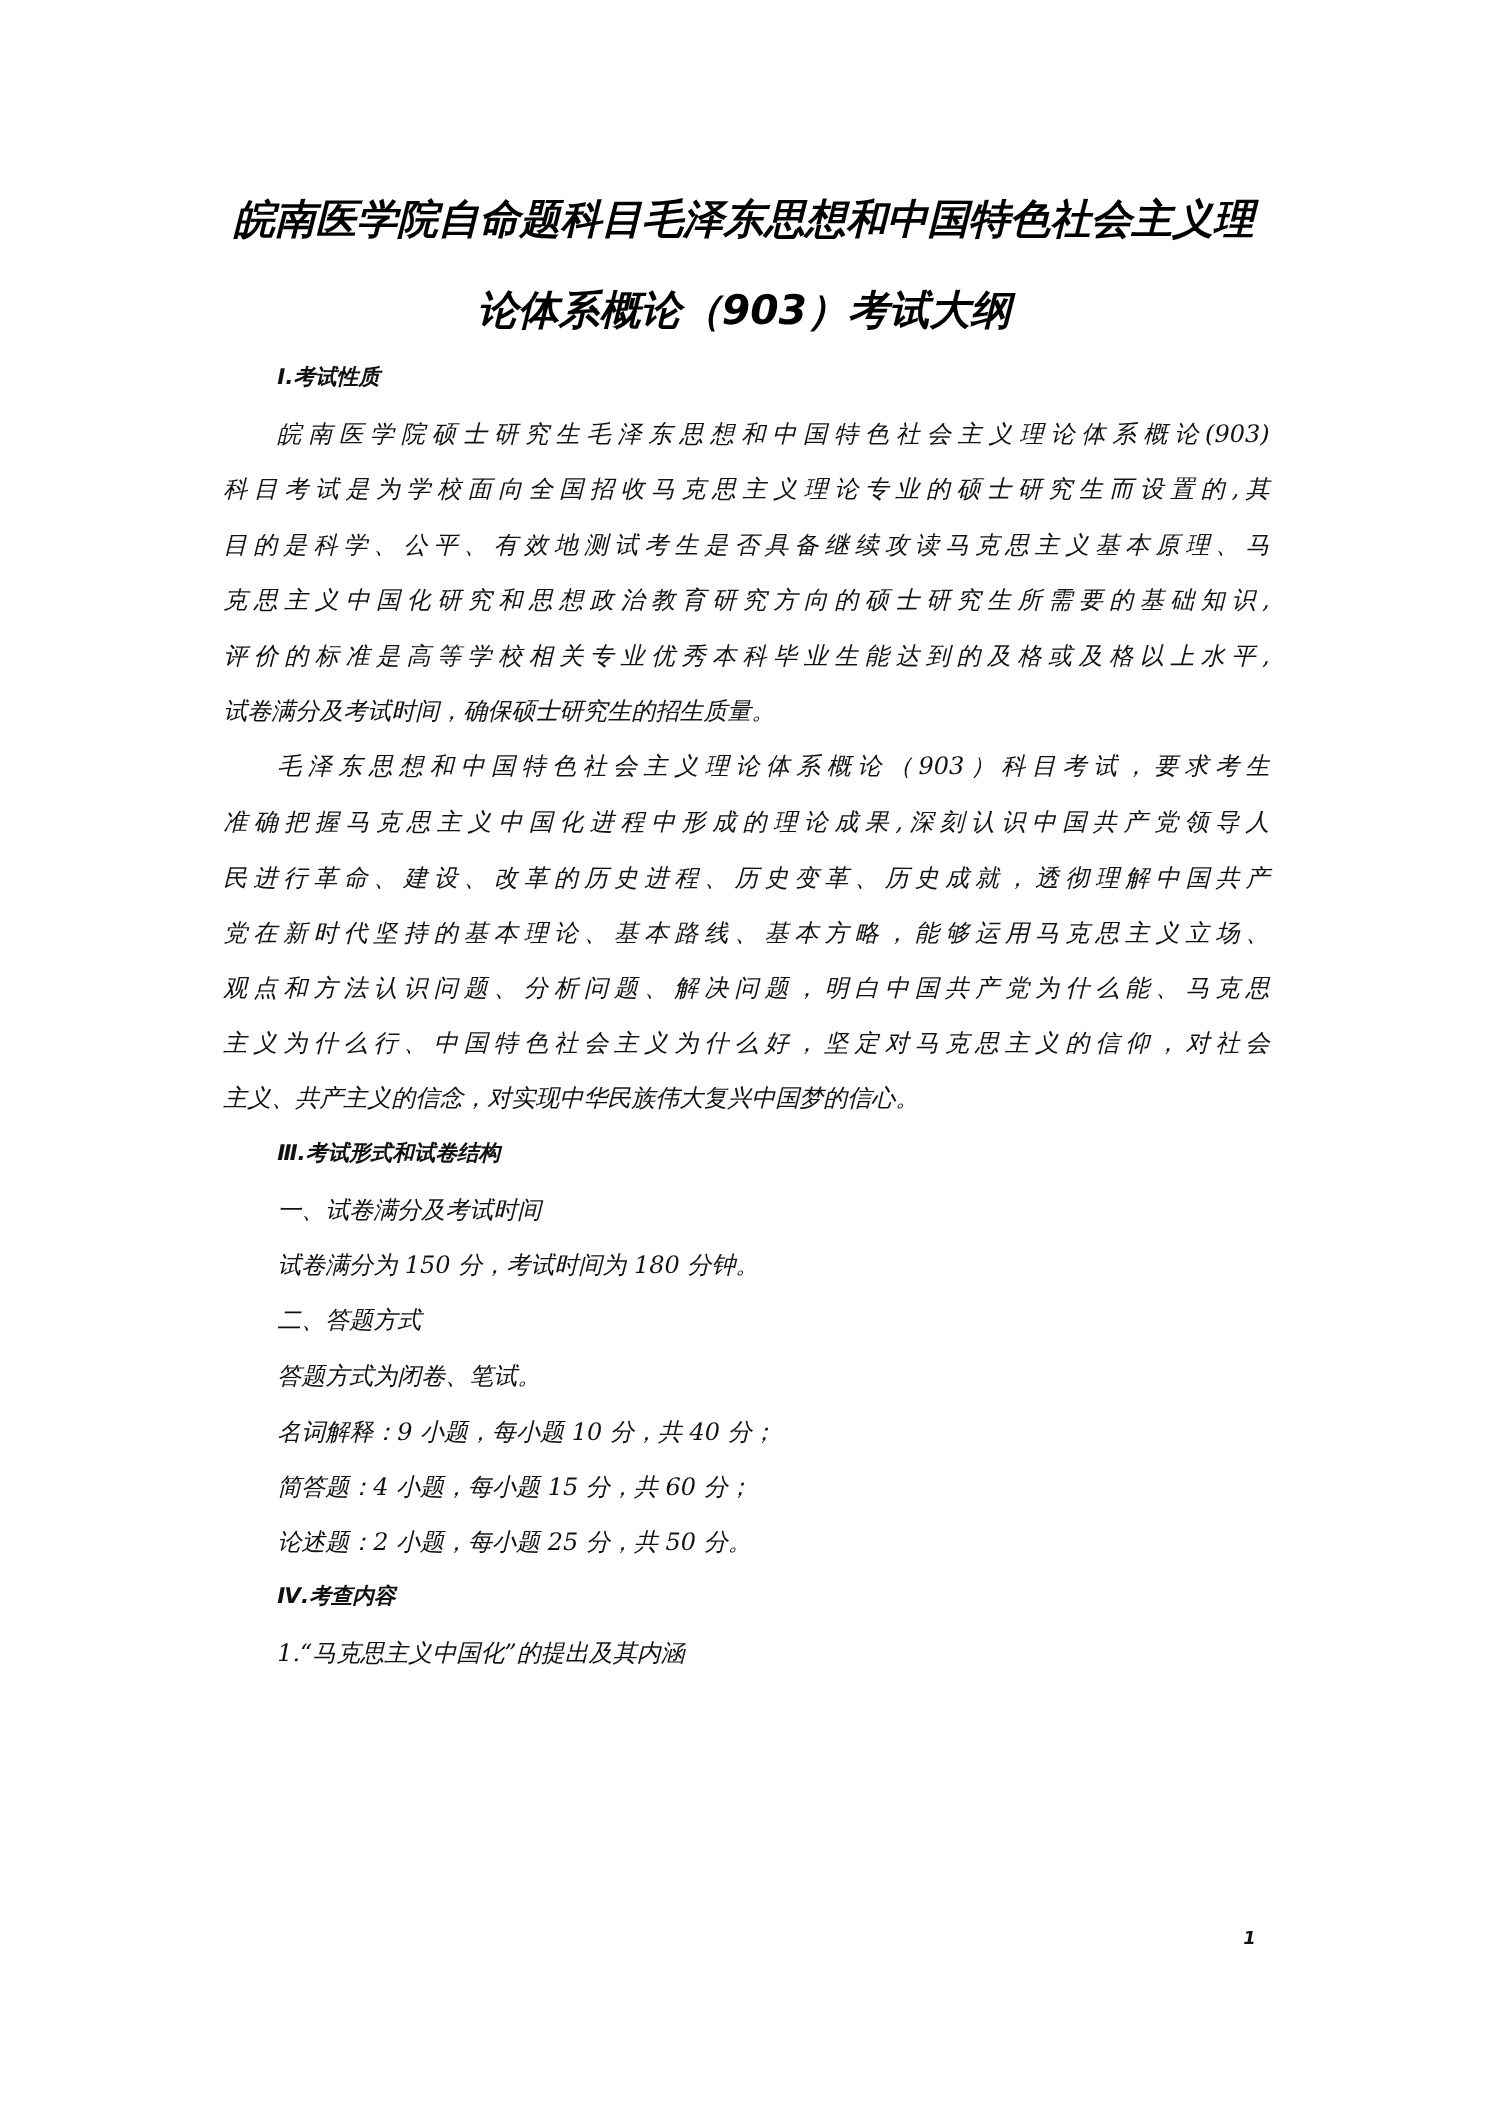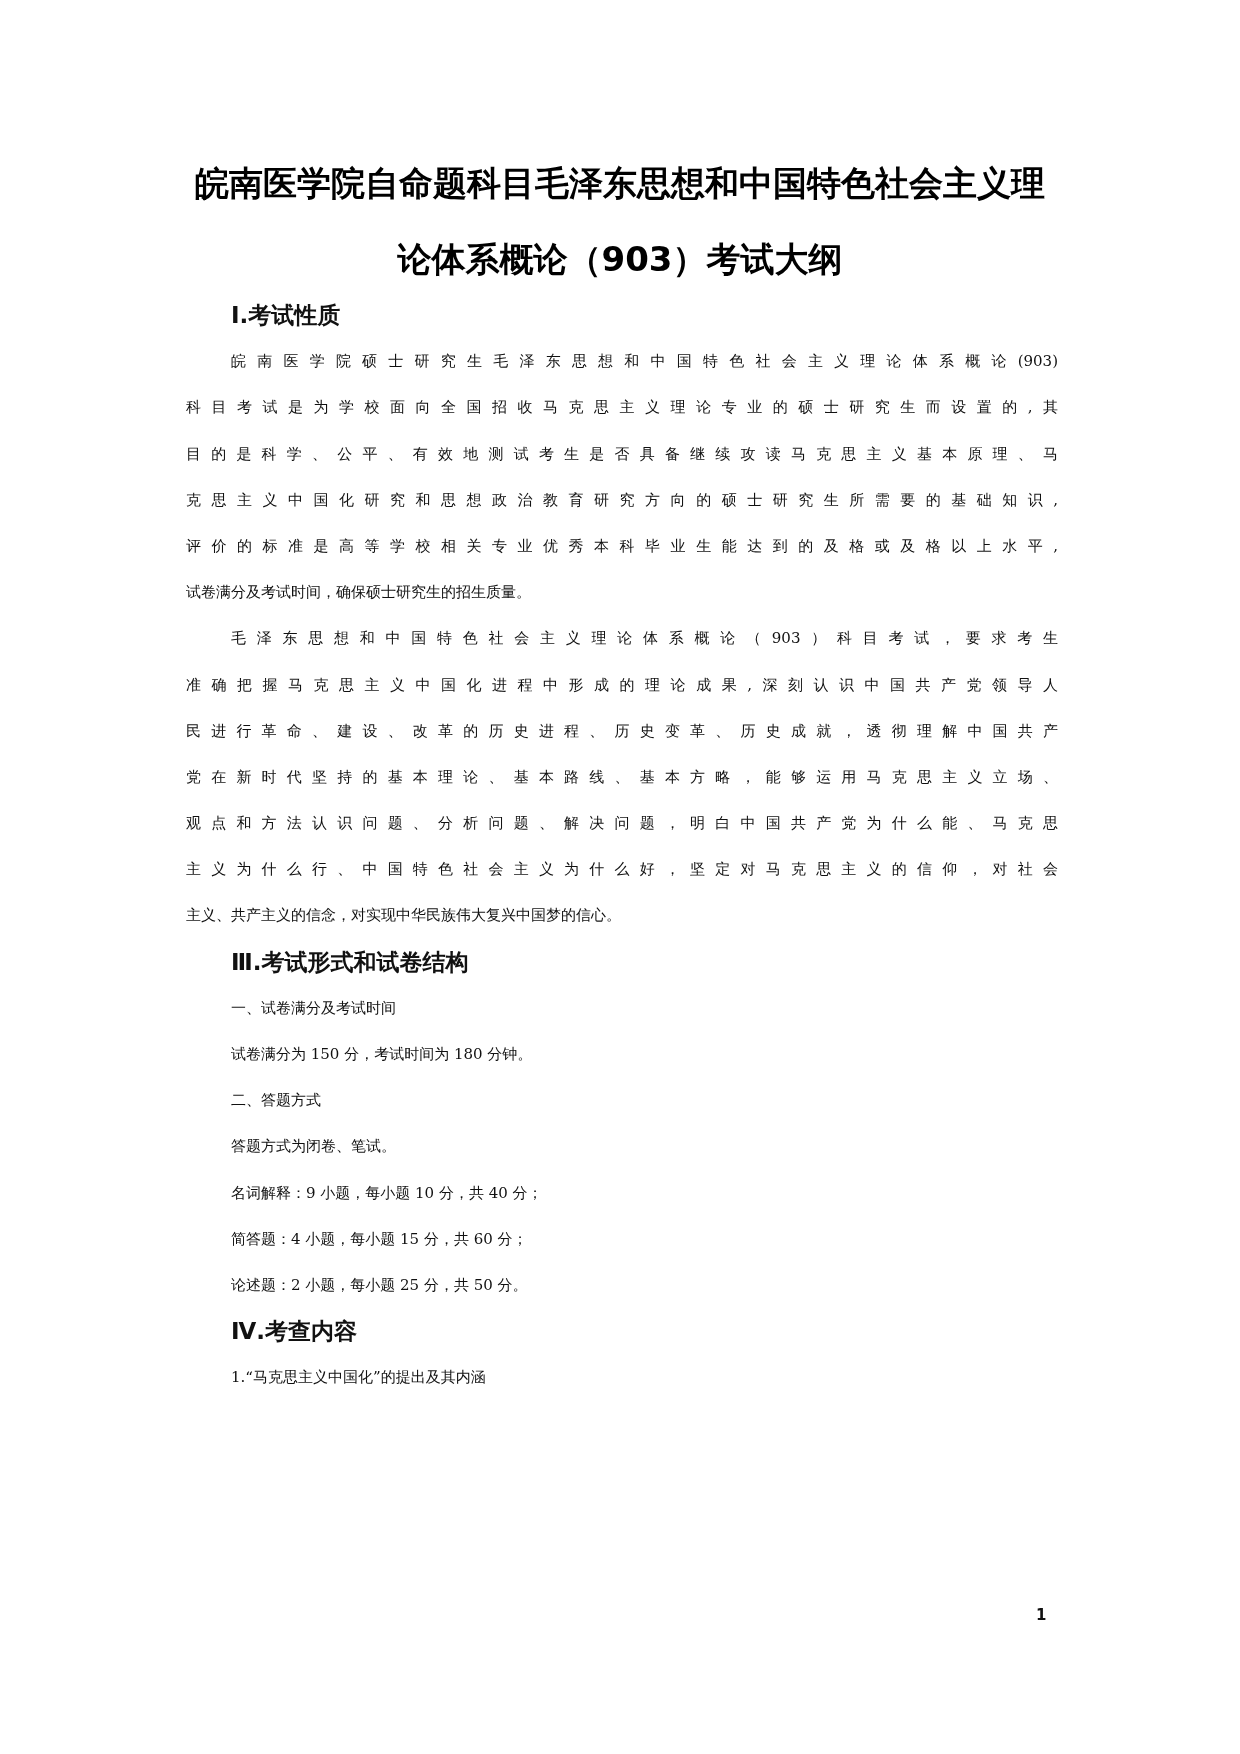--- a/index.html
+++ b/index.html
@@ -1,30 +1,30 @@
 <!DOCTYPE html>
 <html><head>
 <meta charset="utf-8">
 <style>
   html, body { margin: 0; padding: 0; background: #ffffff; }
   body { width: 1240px; height: 1754px; position: relative; overflow: hidden;
          font-family: "DejaVu Serif", "Liberation Serif", serif; color: #111; }
-  .page { position: absolute; left: 0; top: 0; width: 1240px; height: 1450px; }
+  .page { position: absolute; left: 0; top: 0; width: 1240px; height: 1450px; font-style: italic; }
   .title { position: absolute; left: 150px; width: 940px; text-align: center;
            font-family: "DejaVu Sans", "Liberation Sans", sans-serif; font-weight: bold;
            font-size: 34px; letter-spacing: 0px; line-height: 40px; color: #000; }
   .t1 { top: 163px; }
   .t2 { top: 227px; margin-top: 12px; }
   .content { position: absolute; left: 186px; top: 292px; width: 872px; }
-  .line { font-size: 15px; line-height: 46.2px; height: 46.2px; white-space: nowrap;
+  .line { font-size: 20px; line-height: 46.2px; height: 46.2px; white-space: nowrap;
           text-align: justify; text-align-last: justify; }
   .line.last { text-align-last: left; }
   .indent { padding-left: 45px; }
   .h { font-family: "DejaVu Sans", "Liberation Sans", sans-serif; font-weight: bold;
-       font-size: 23px; padding-left: 45px; text-align-last: left; }
+       font-size: 18px; padding-left: 45px; text-align-last: left; }
   .sub { padding-left: 45px; text-align-last: left; }
   .pnum { position: absolute; left: 1036px; top: 1606px; font-family: "DejaVu Sans", sans-serif;
           font-weight: bold; font-size: 15px; }
 </style>
 </head>
 <body>
 
 <div class="page">
   <div class="title t1">皖南医学院自命题科目毛泽东思想和中国特色社会主义理</div>
   <div class="title t2">论体系概论（903）考试大纲</div>

